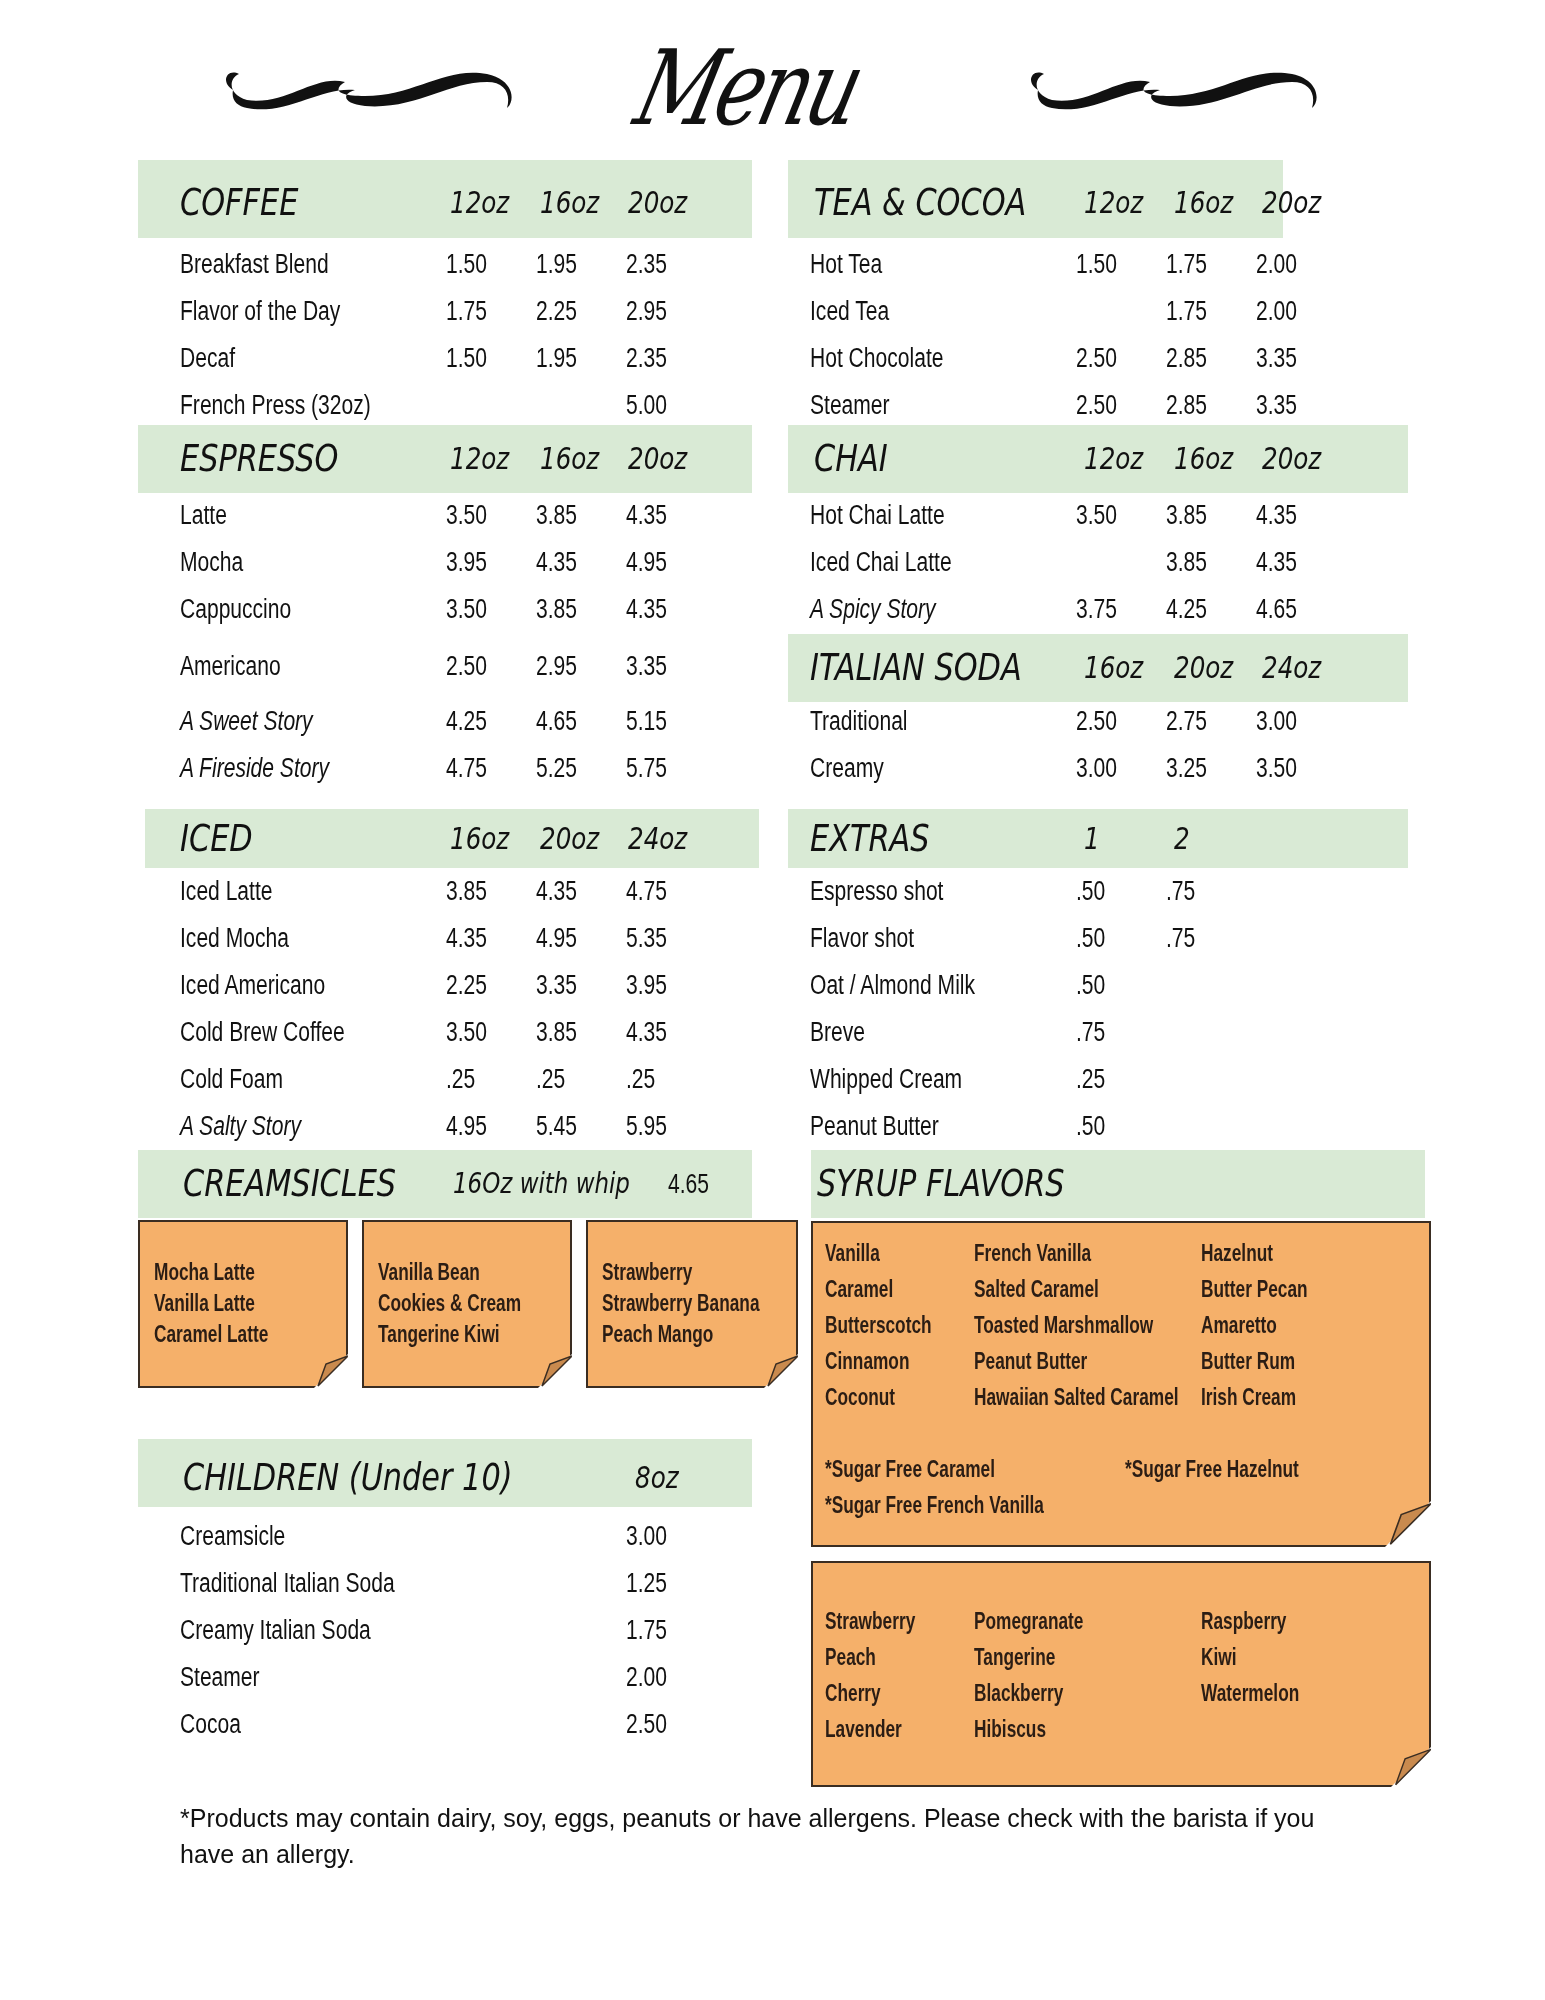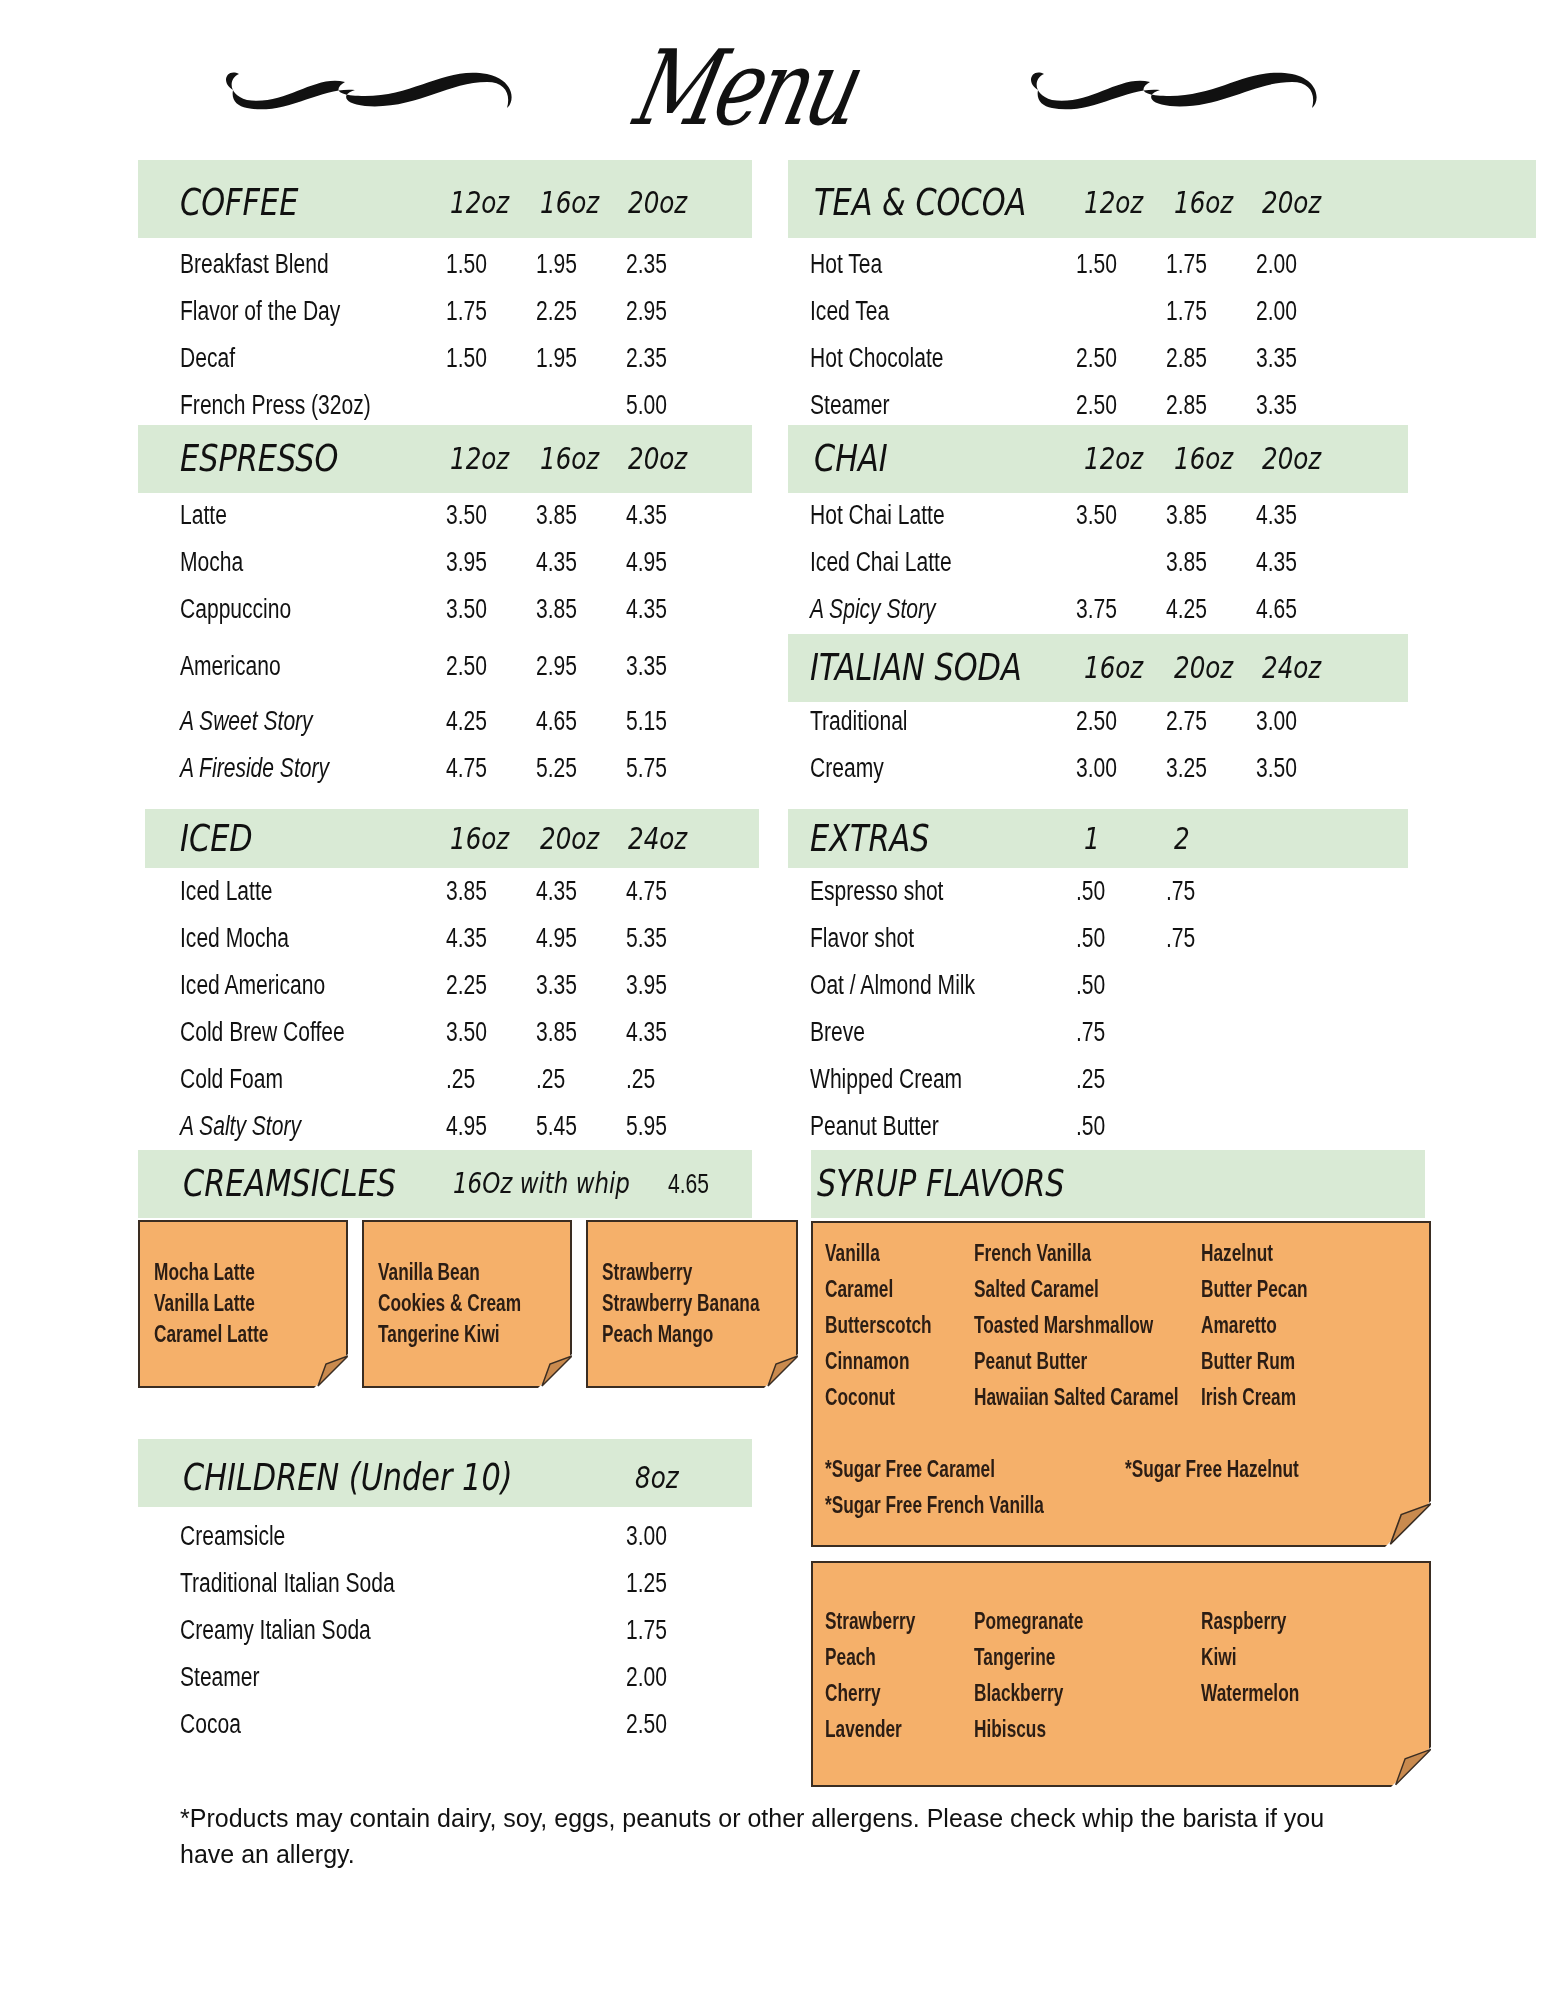--- a/index.html
+++ b/index.html
@@ -213,21 +213,21 @@
 </div>
 <div class="abs row" style="left:180px; top:1654px;">
   <span style="left:0">Steamer</span>
   <span style="left:446px">2.00</span>
 </div>
 <div class="abs row" style="left:180px; top:1701px;">
   <span style="left:0">Cocoa</span>
   <span style="left:446px">2.50</span>
 </div>
 
-<div class="abs hdr" style="left:788px; top:160px; width:748px;">
+<div class="abs hdr" style="left:788px; top:160px; width:495px;">
   <span class="hname" style="left:26px;">TEA &amp; COCOA</span>
   <span class="hsz" style="left:296px;">12oz</span>
   <span class="hsz" style="left:386px;">16oz</span>
   <span class="hsz" style="left:474px;">20oz</span>
 </div>
 <div class="abs row" style="left:810px; top:241px;">
   <span style="left:0">Hot Tea</span>
   <span style="left:266px">1.50</span>
   <span style="left:356px">1.75</span>
   <span style="left:446px">2.00</span>
@@ -370,13 +370,13 @@
 
   <span style="left:388px; top:40px;">Raspberry</span>
   <span style="left:388px; top:76px;">Kiwi</span>
   <span style="left:388px; top:112px;">Watermelon</span>
   <svg class="curl" viewBox="0 0 34 34" style="width:40px;height:40px;">
       <path d="M34,0 L34,34 L0,34 Z" fill="#fff"></path>
       <path d="M34,2 L12,10 L4,32 L34,2 Z" fill="#c98a4e" stroke="#3a2d22" stroke-width="1.2"></path>
     </svg>
 </div>
 
-<div class="abs footer">*Products may contain dairy, soy, eggs, peanuts or other allergens. Please check whip the barista if you have an allergy.</div>
+<div class="abs footer">*Products may contain dairy, soy, eggs, peanuts or have allergens. Please check with the barista if you have an allergy.</div>
 
 </body></html>

